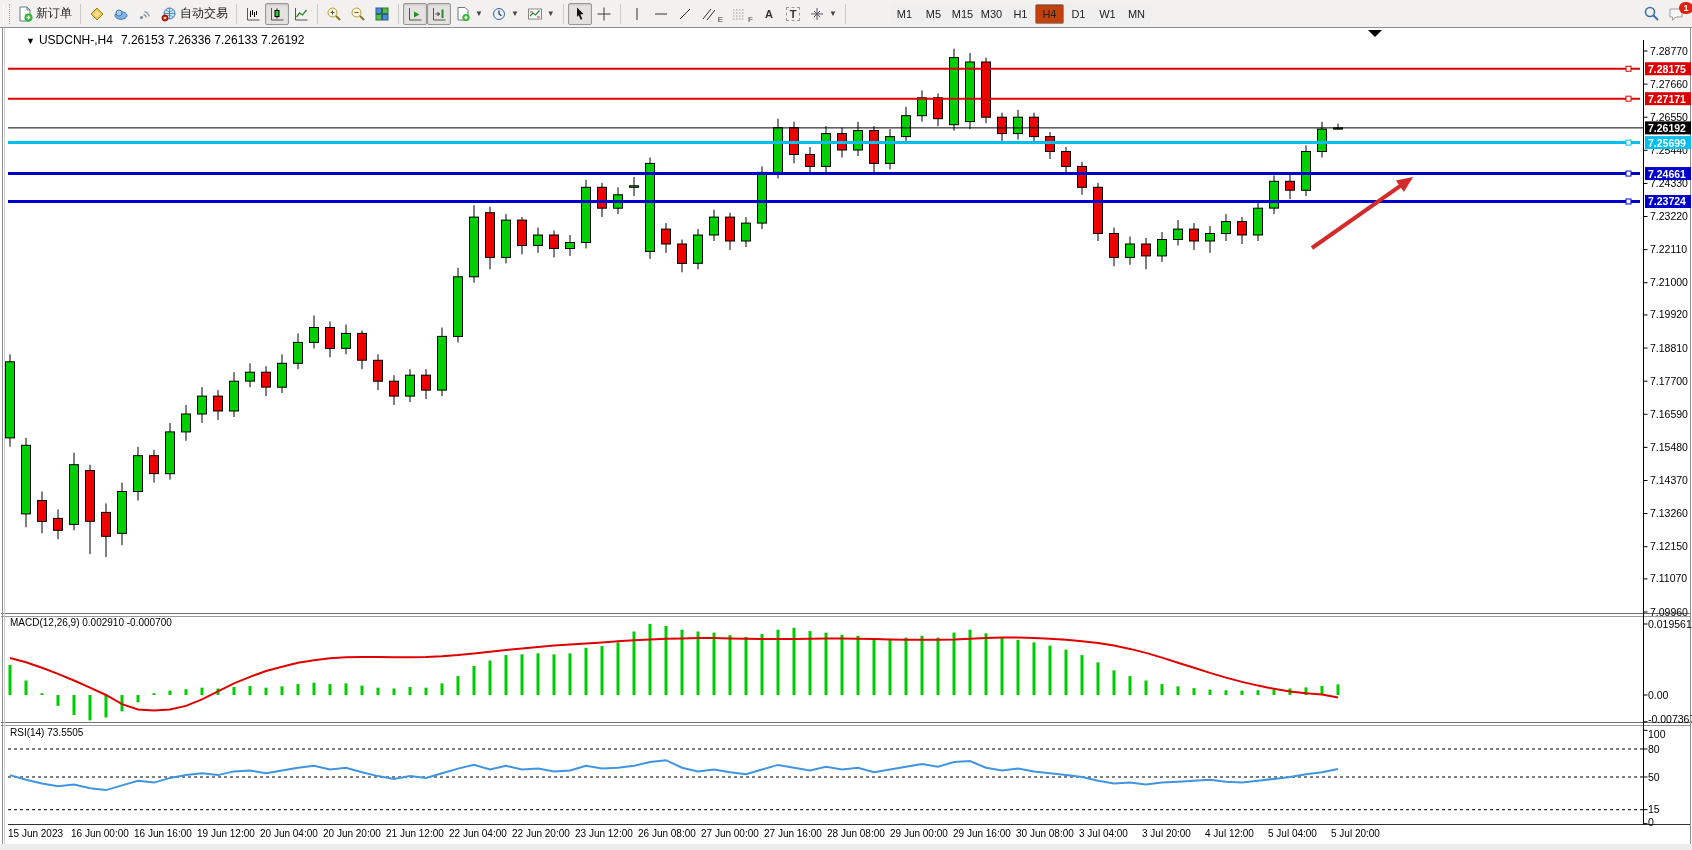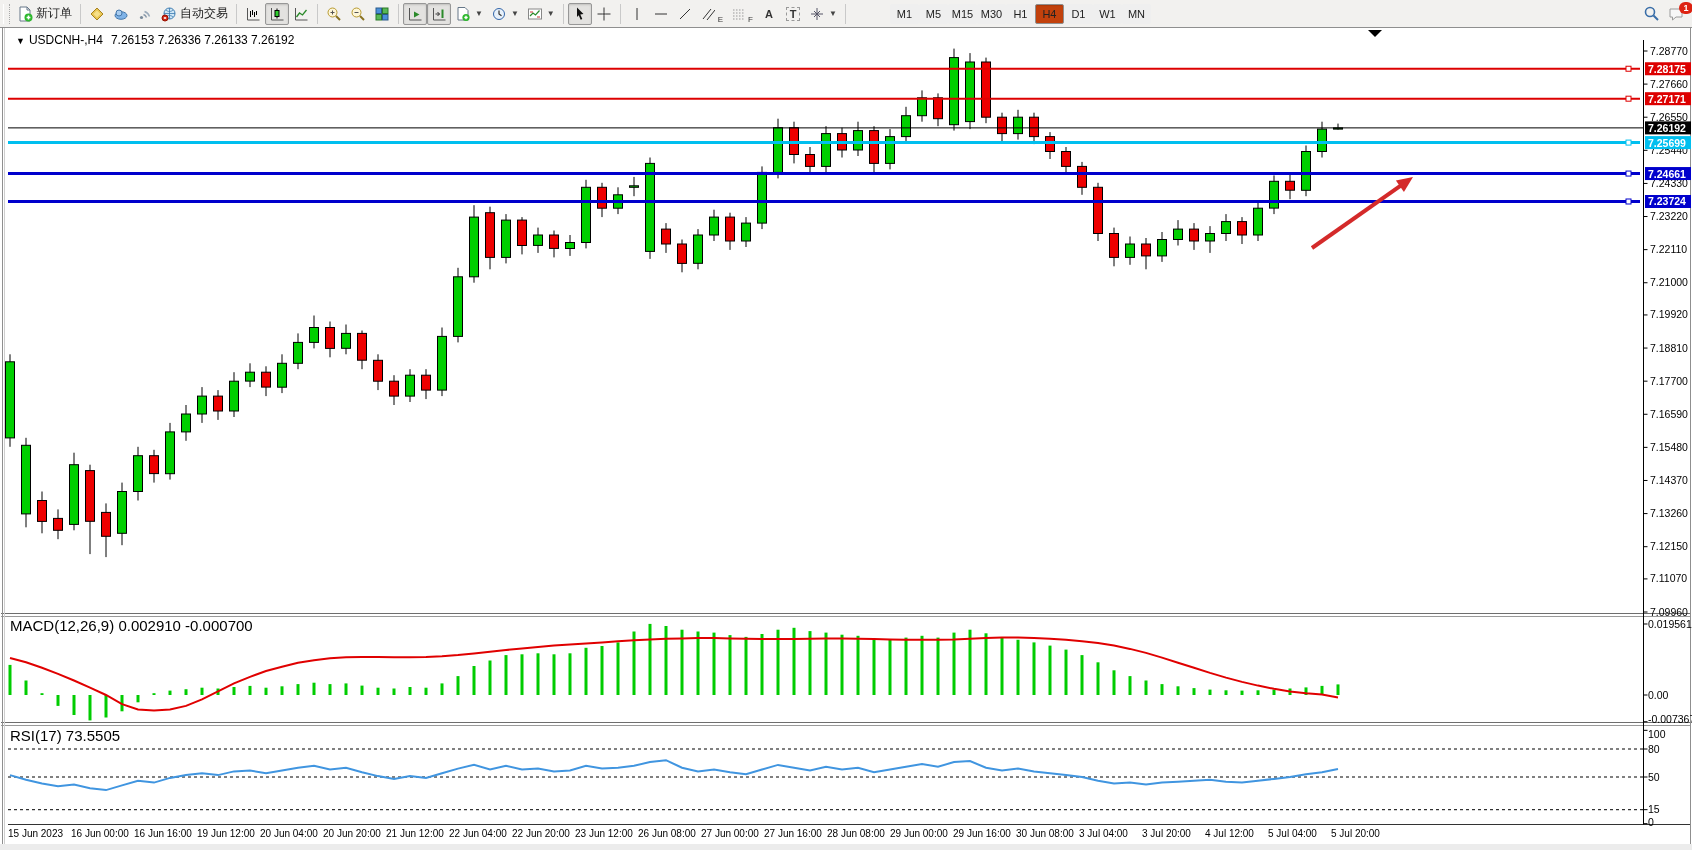--- a/index.html
+++ b/index.html
@@ -16,24 +16,24 @@
   .tf-btn{height:20px;width:29px;display:inline-flex;align-items:center;justify-content:center;font-size:11px;color:#222;border:1px solid transparent;border-radius:2px;}
   .tf-btn.pressed{background:#c2410c;border:1px solid #8f8f8f;box-shadow:inset 0 1px 1px rgba(0,0,0,.12);}
   .tb-spacer{flex:1;}
   .badge-wrap{position:relative;}
   .badge{position:absolute;top:-2px;right:-4px;background:#dd2211;color:#fff;font-size:9px;font-weight:bold;border-radius:7px;min-width:12px;height:12px;line-height:12px;text-align:center;padding:0 1px;}
   .tool-letter{font-size:11px;font-weight:bold;color:#333;}
   .sub-letter{font-size:8px;color:#333;align-self:flex-end;}
   
   .chart-area{position:relative;width:1692px;height:816px;background:#fff;}
   #plot{position:absolute;left:0;top:0;}
-  .chart-title{position:absolute;left:16px;top:5px;font-size:12px;color:#000;z-index:5;}
+  .chart-title{position:absolute;left:26px;top:5px;font-size:12px;color:#000;z-index:5;}
   .chart-title .dd{font-size:9px;margin-right:4px;}
   .chart-title .ohlc{margin-left:8px;}
-  .pane-label{position:absolute;left:10px;font-size:15px;color:#000;z-index:5;}
+  .pane-label{position:absolute;left:10px;font-size:10px;color:#000;z-index:5;}
   .macd-label{top:589px;}
   .rsi-label{top:699px;}
   svg text{font-family:"Liberation Sans",sans-serif;}
 </style>
 </head>
 <body>
 
 <div class="toolbar">
   <span class="grip"></span>
 
@@ -643,15 +643,15 @@
       </g>
     </svg>
 
   <div class="chart-title">
     <span class="dd">▼</span><span>USDCNH-,H4</span><span class="ohlc">7.26153 7.26336 7.26133 7.26192</span>
   </div>
   <div class="pane-label macd-label">
     <span>MACD(12,26,9)</span> <span>0.002910 -0.000700</span>
   </div>
   <div class="pane-label rsi-label">
-    <span>RSI(17)</span> <span>73.5505</span>
+    <span>RSI(14)</span> <span>73.5505</span>
   </div>
 </div>
 
 </body></html>

